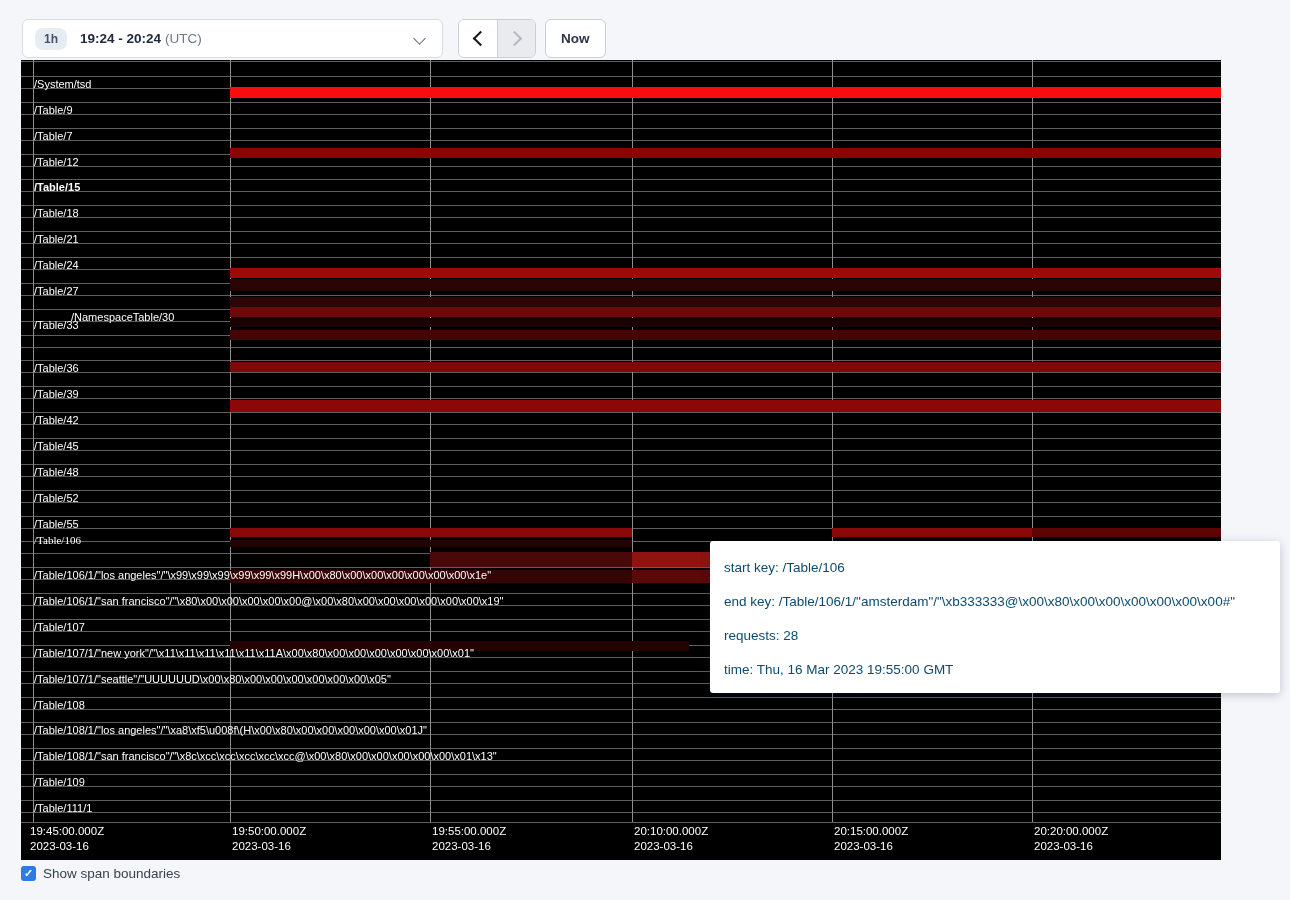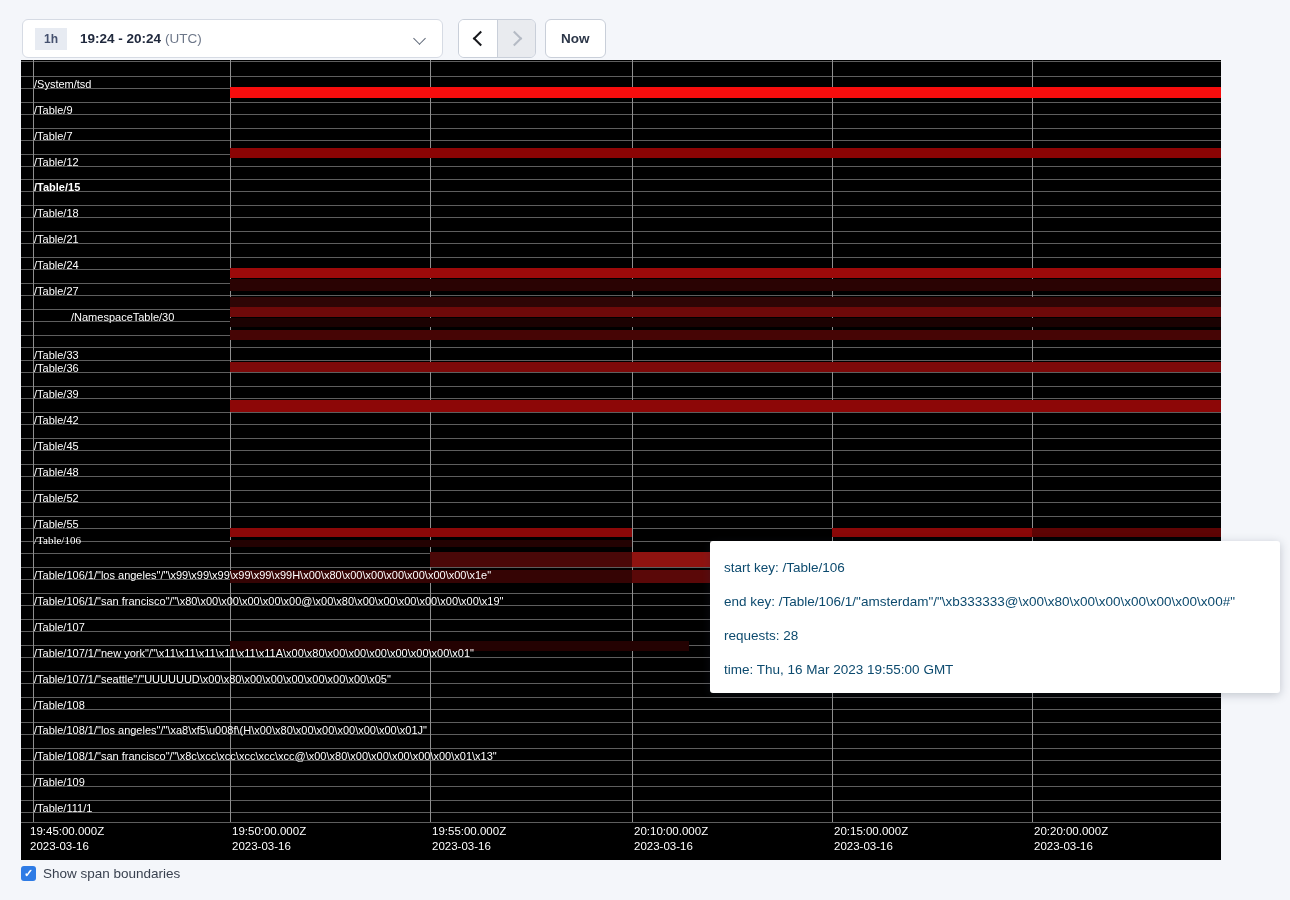--- a/index.html
+++ b/index.html
@@ -10,21 +10,21 @@
   }
   
   .toolbar{position:absolute;left:0;top:0;width:1290px;height:60px;}
   .range-select{
     position:absolute;left:22px;top:19px;width:421px;height:39px;
     background:#ffffff;border:1px solid #d6dbe4;border-radius:6px;
     display:flex;align-items:center;box-sizing:border-box;cursor:pointer;
   }
   .range-badge{
     margin-left:12px;background:#e7ebf2;color:#44506e;font-weight:bold;
-    font-size:12px;padding:4px 9px;border-radius:0;line-height:14px;
+    font-size:12px;padding:4px 9px;border-radius:8px;line-height:14px;
   }
   .range-text{margin-left:13px;font-size:13.5px;color:#20293d;font-weight:bold;}
   .range-suffix{font-weight:normal;color:#6d7789;margin-left:4px;font-size:13.5px;}
   .chev-down{
     position:absolute;right:18px;top:14px;width:8px;height:8px;
     border-right:1.6px solid #5d6676;border-bottom:1.6px solid #5d6676;
     transform:rotate(45deg);
   }
   .nav-group{
     position:absolute;left:458px;top:19px;height:39px;display:flex;
@@ -198,21 +198,21 @@
       <div class="rowlab" style="top: 18px;">/System/tsd</div>
       <div class="rowlab" style="top: 43.857px;">/Table/9</div>
       <div class="rowlab" style="top: 69.714px;">/Table/7</div>
       <div class="rowlab" style="top: 95.571px;">/Table/12</div>
       <div class="rowlab" style="top: 121.428px; font-weight: bold;">/Table/15</div>
       <div class="rowlab" style="top: 147.285px;">/Table/18</div>
       <div class="rowlab" style="top: 173.142px;">/Table/21</div>
       <div class="rowlab" style="top: 198.999px;">/Table/24</div>
       <div class="rowlab" style="top: 224.856px;">/Table/27</div>
       <div class="rowlab" style="top: 250.713px; margin-left: 37px;">/NamespaceTable/30</div>
-      <div class="rowlab" style="top: 289px;">/Table/33</div>
+      <div class="rowlab" style="top: 259px;">/Table/33</div>
       <div class="rowlab" style="top: 302.427px;">/Table/36</div>
       <div class="rowlab" style="top: 328.284px;">/Table/39</div>
       <div class="rowlab" style="top: 354.141px;">/Table/42</div>
       <div class="rowlab" style="top: 379.998px;">/Table/45</div>
       <div class="rowlab" style="top: 405.855px;">/Table/48</div>
       <div class="rowlab" style="top: 431.712px;">/Table/52</div>
       <div class="rowlab" style="top: 457.569px;">/Table/55</div>
       <div class="rowlab" style="top: 474px; font-family: Liberation Serif, serif;">/Table/106</div>
       <div class="rowlab" style="top: 509.283px;">/Table/106/1/"los angeles"/"\x99\x99\x99\x99\x99\x99H\x00\x80\x00\x00\x00\x00\x00\x00\x1e"</div>
       <div class="rowlab" style="top: 535.14px;">/Table/106/1/"san francisco"/"\x80\x00\x00\x00\x00\x00@\x00\x80\x00\x00\x00\x00\x00\x00\x19"</div>

